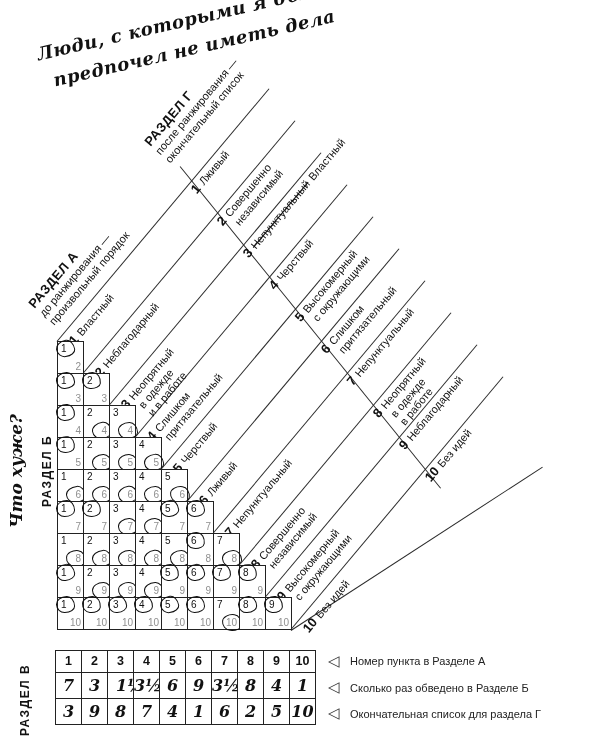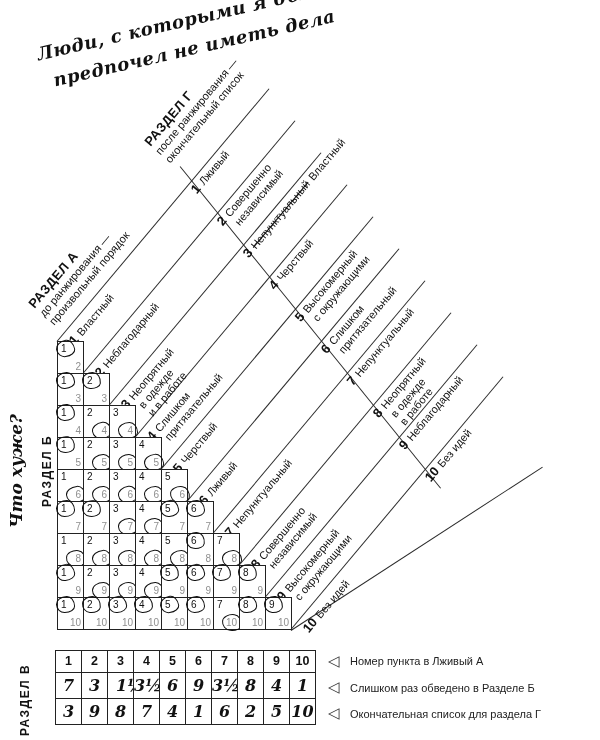--- a/index.html
+++ b/index.html
@@ -365,19 +365,19 @@
       <div class="tcell script hand" style="left: 133px; top: 698px; width: 27px; height: 27px; line-height: 25px;">7</div>
       <div class="tcell script hand" style="left: 159px; top: 698px; width: 27px; height: 27px; line-height: 25px;">4</div>
       <div class="tcell script hand" style="left: 185px; top: 698px; width: 27px; height: 27px; line-height: 25px;">1</div>
       <div class="tcell script hand" style="left: 211px; top: 698px; width: 27px; height: 27px; line-height: 25px;">6</div>
       <div class="tcell script hand" style="left: 237px; top: 698px; width: 27px; height: 27px; line-height: 25px;">2</div>
       <div class="tcell script hand" style="left: 263px; top: 698px; width: 27px; height: 27px; line-height: 25px;">5</div>
       <div class="tcell script hand" style="left: 289px; top: 698px; width: 27px; height: 27px; line-height: 25px;">10</div>
     </div>
   <div id="captions">
       <span class="tri" style="left: 328px; top: 653px;">◁</span>
-      <div class="caption" style="left: 350px; top: 655px;">Номер пункта в Лживый А</div>
+      <div class="caption" style="left: 350px; top: 655px;">Номер пункта в Разделе А</div>
       <span class="tri" style="left: 328px; top: 679px;">◁</span>
-      <div class="caption" style="left: 350px; top: 682px;">Слишком раз обведено в Разделе Б</div>
+      <div class="caption" style="left: 350px; top: 682px;">Сколько раз обведено в Разделе Б</div>
       <span class="tri" style="left: 328px; top: 705px;">◁</span>
       <div class="caption" style="left: 350px; top: 708px;">Окончательная список для раздела Г</div>
     </div>
 </div>
 
 </body></html>

